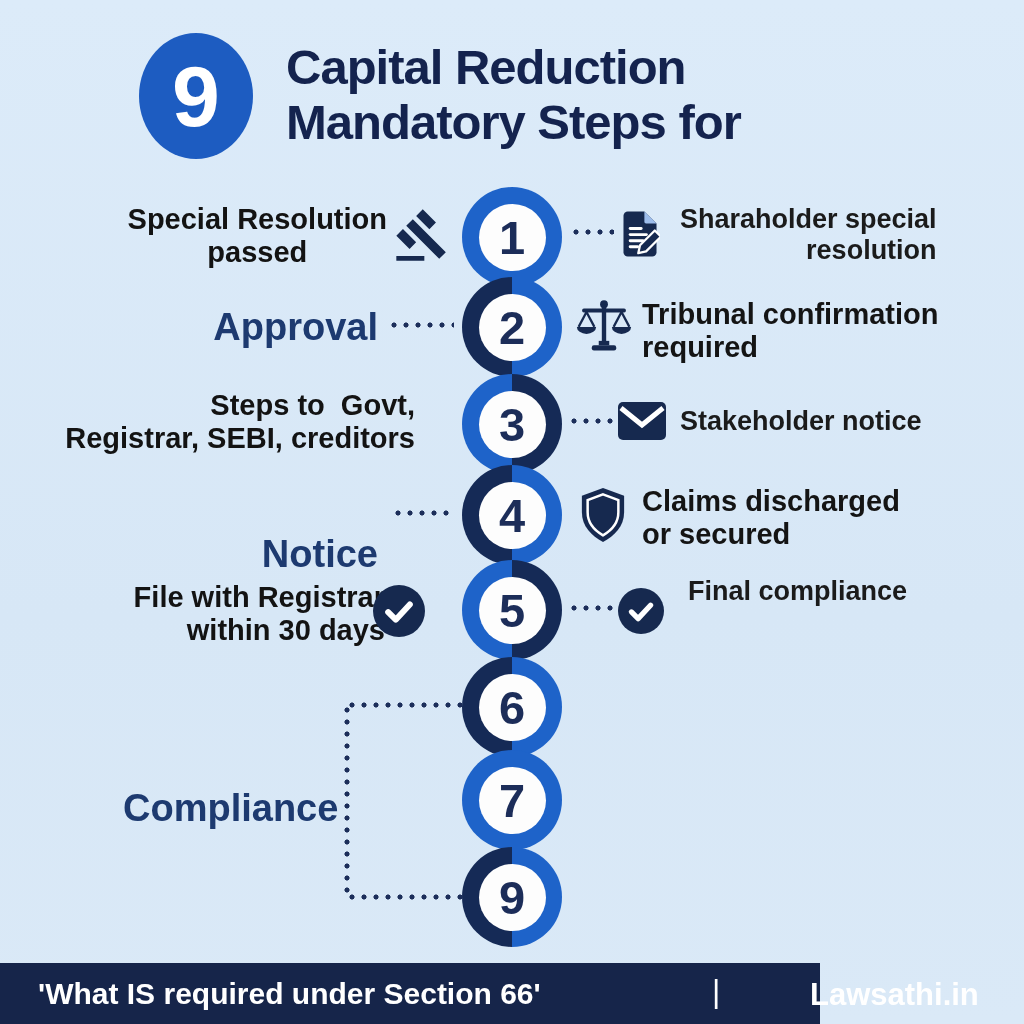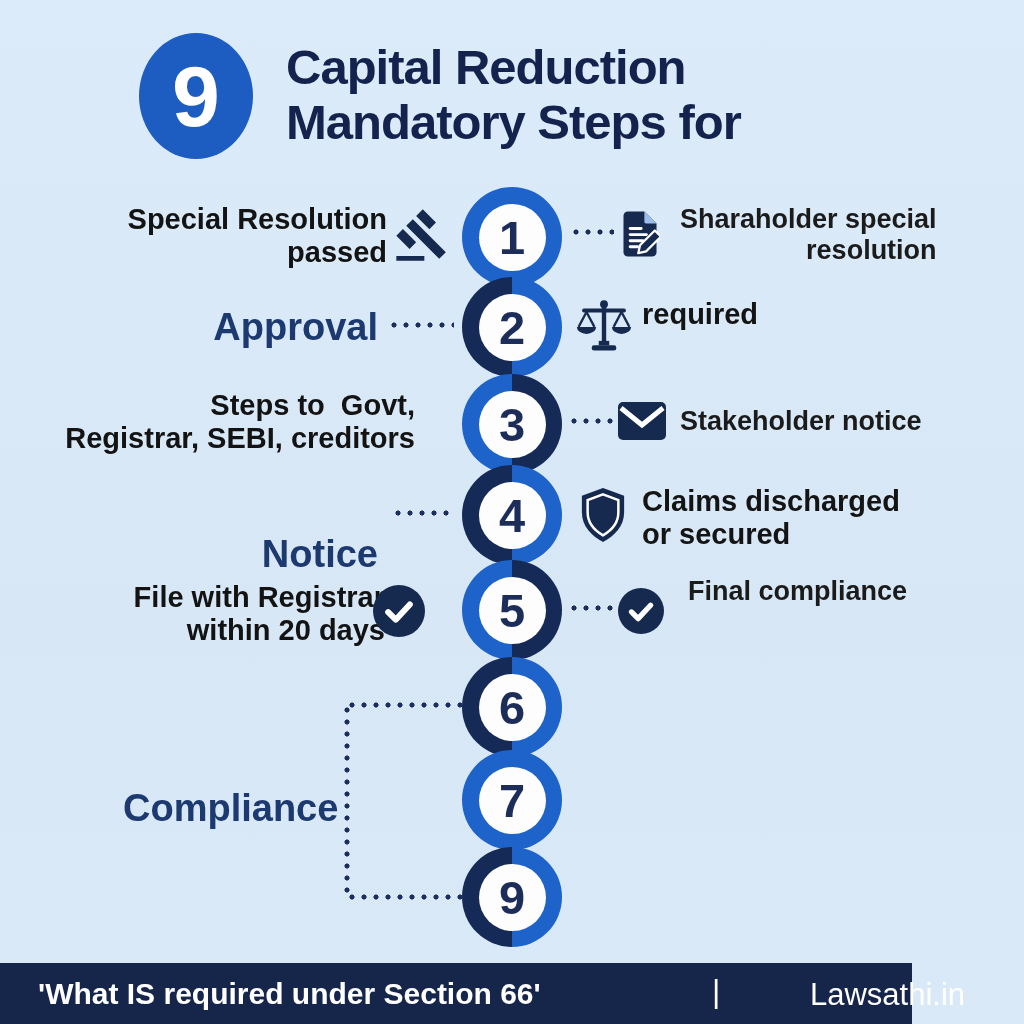--- a/index.html
+++ b/index.html
@@ -47,26 +47,26 @@
   
   .lbl { position:absolute; }
   .lbl span { display:block; white-space:pre; }
   .black-lbl { color:#131313; font-weight:700; font-size:29px; line-height:33px; text-align:right; }
   .navy-lbl  { color:#1d3a70; font-weight:800; font-size:38px; }
   .r-med  { color:#1b1b1b; font-weight:600; font-size:27px; line-height:31px; text-align:right; }
   .r-bold { color:#141414; font-weight:700; font-size:29px; line-height:33px; text-align:left; }
   .icon { position:absolute; }
   
   .footer {
-    position:absolute; left:0; top:963px; width:912px; height:61px; background:#16254a;
+    position:absolute; left:0; top:963px; width:820px; height:61px; background:#16254a;
     color:#ffffff;
   }
   .footer .quote { position:absolute; left:38px;  top:14px; font-size:30px; font-weight:600; white-space:pre; }
   .footer .div   { position:absolute; left:712px; top:10px; font-size:32px; font-weight:300; }
-  .footer .brand { position:absolute; left:810px; top:14px; font-size:31px; font-weight:400; }
+  .footer .brand { position:absolute; left:810px; top:14px; font-size:31px; font-weight:700; }
 </style>
 </head>
 <body>
 
 <div class="canvas">
 
   <div class="badge">
     <span>9</span>
   </div>
   <div class="title">
@@ -118,21 +118,21 @@
   <div class="dots" style="left:570px; top:229px; width:44px;"></div>
   <div class="dots" style="left:388px; top:322px; width:66px;"></div>
   <div class="dots" style="left:568px; top:418px; width:46px;"></div>
   <div class="dots" style="left:392px; top:510px; width:62px;"></div>
   <div class="dots" style="left:568px; top:605px; width:46px;"></div>
 
   <div class="dots" style="left:346px; top:702px; width:116px;"></div>
   <div class="vdots" style="left:344px; top:704px; height:192px;"></div>
   <div class="dots" style="left:346px; top:894px; width:116px;"></div>
 
-  <div class="lbl black-lbl" style="right:637px; top:203px;">
+  <div class="lbl black-lbl" style="right:637px; top:203px;text-align:center;">
     <span>Special Resolution</span>
     <span>passed</span>
   </div>
   <span class="icon" style="left:394px; top:207px;">
     <svg width="56" height="56" viewBox="0 0 24 24">
         <path fill="#16294f" d="M1 21h12v2H1zM5.24 8.07l2.83-2.83 14.14 14.14-2.83 2.83zM12.32 1l5.66 5.66-2.83 2.83-5.66-5.66zM3.83 9.48l5.66 5.66-2.83 2.83-5.66-5.66z"></path>
       </svg>
   </span>
 
   <div class="lbl navy-lbl" style="right:646px; top:306px;">
@@ -143,21 +143,21 @@
     <span>Steps to  Govt,</span>
     <span>Registrar, SEBI, creditors</span>
   </div>
 
   <div class="lbl navy-lbl" style="right:646px; top:496px;margin-top:37px;">
     <span>Notice</span>
   </div>
 
   <div class="lbl black-lbl" style="right:639px; top:581px;">
     <span>File with Registrar</span>
-    <span>within 20 days</span>
+    <span>within 30 days</span>
   </div>
   <span class="icon" style="left:373px; top:585px;">
     <svg width="52" height="52" viewBox="0 0 48 48">
         <circle cx="24" cy="24" r="24" fill="#16294f"></circle>
         <path d="M14 25l7 7 13-14" stroke="#ffffff" stroke-width="5.5" fill="none" stroke-linecap="round" stroke-linejoin="round"></path>
       </svg>
   </span>
 
   <div class="lbl navy-lbl" style="left:123px; top:752px;margin-top:35px;">
     <span>Compliance</span>
@@ -186,20 +186,21 @@
       <rect x="7" y="11" width="50" height="4.5" rx="2" fill="#16294f"></rect>
       <path d="M12 15L3 32M12 15l9 17" stroke="#16294f" stroke-width="2.6" fill="none"></path>
       <path d="M1 32a11 8 0 0 0 22 0z" fill="#16294f"></path>
       <path d="M52 15l-9 17M52 15l9 17" stroke="#16294f" stroke-width="2.6" fill="none"></path>
       <path d="M41 32a11 8 0 0 0 22 0z" fill="#16294f"></path>
       <rect x="26" y="48" width="12" height="5" fill="#16294f"></rect>
       <rect x="18" y="53" width="28" height="6" rx="2.5" fill="#16294f"></rect>
     </svg>
   </span>
   <div class="lbl r-bold" style="left:642px; top:298px;">
+    <span>Tribunal confirmation</span>
     <span>required</span>
   </div>
 
   <span class="icon" style="left:617px; top:402px;">
     <svg width="50" height="38" viewBox="0 0 48 38">
       <rect width="48" height="38" rx="5" fill="#16294f"></rect>
       <path d="M3 6l21 17L45 6" stroke="#ffffff" stroke-width="5" fill="none"></path>
     </svg>
   </span>
   <div class="lbl r-med" style="left:680px; top:406px;">

